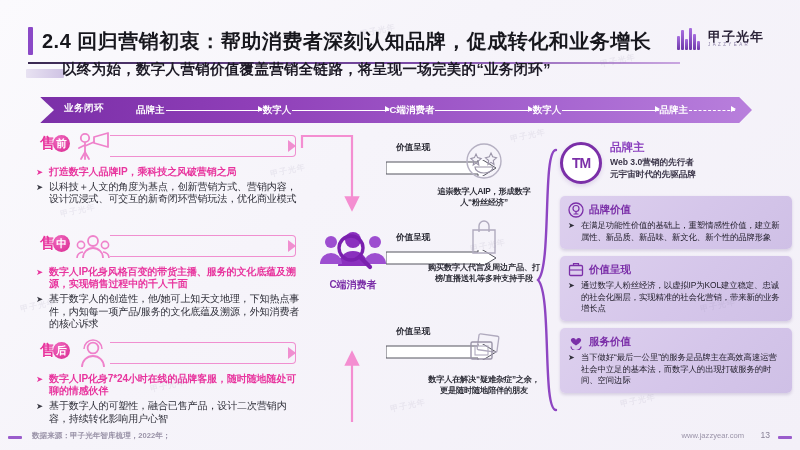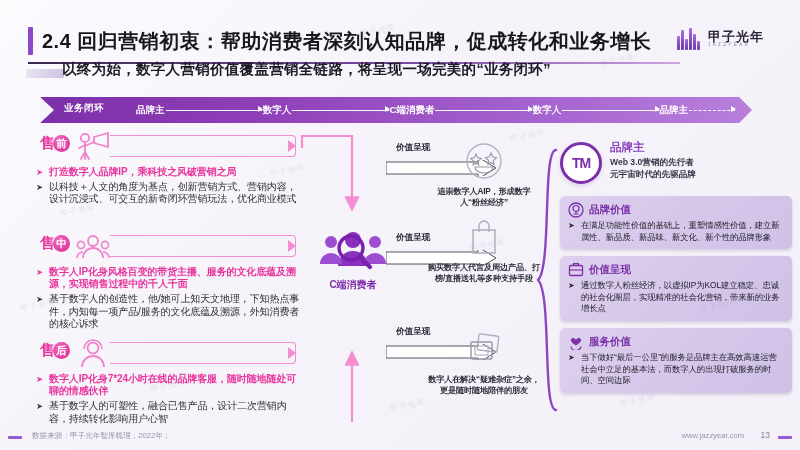--- a/index.html
+++ b/index.html
@@ -173,21 +173,21 @@
   .footer { position: absolute; left: 0; bottom: 0; width: 800px; height: 24px; }
   .footer-tick-l {
     position: absolute; left: 8px; top: 10px; width: 14px; height: 2.5px;
     background: #9a5ccc; border-radius: 1px;
   }
   .footer-tick-r {
     position: absolute; right: 8px; top: 10px; width: 14px; height: 2.5px;
     background: #9a5ccc; border-radius: 1px;
   }
   .footer-src {
-    position: absolute; left: 32px; top: 5px; font-size: 7.6px; color: #9a93a8;
+    position: absolute; left: 32px; top: 5px; font-size: 7.6px; color: #9a93a8; font-weight: bold;
   }
   .footer-site {
     position: absolute; right: 56px; top: 5px; font-size: 7.6px; color: #9a93a8;
   }
   .footer-page {
     position: absolute; right: 30px; top: 4px; font-size: 8.6px; color: #8a8398;
   }
 </style>
 </head>
 <body>

